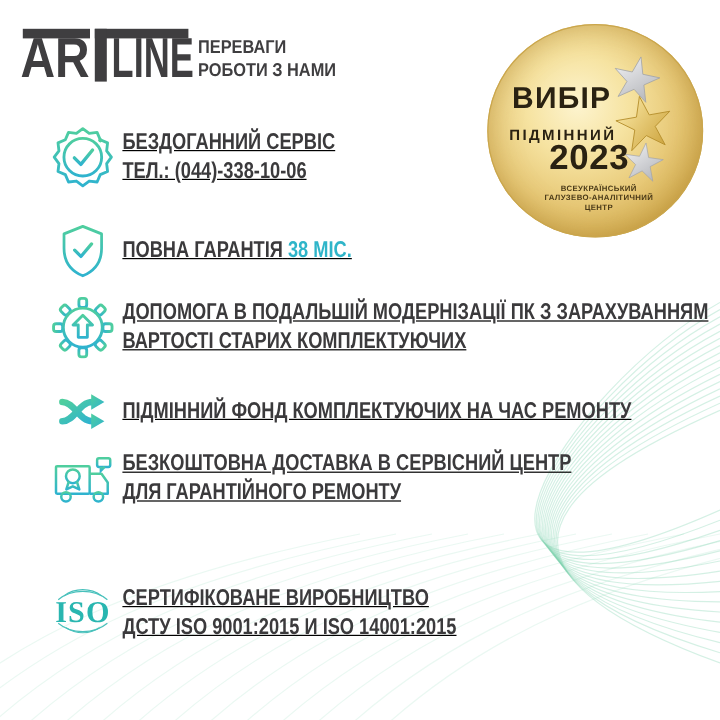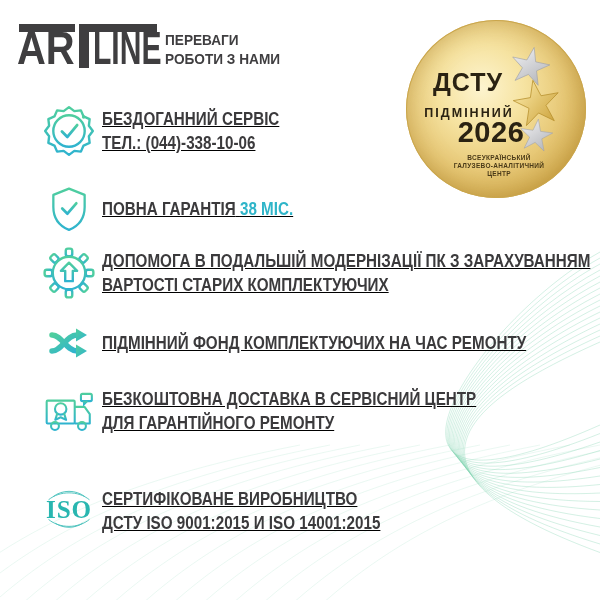--- a/index.html
+++ b/index.html
@@ -101,23 +101,23 @@
         </linearGradient>
         <linearGradient id="goldst" x1="0" y1="0" x2="1" y2="1">
           <stop offset="0" stop-color="#ffefae"></stop>
             <stop offset="1" stop-color="#c99e35"></stop>
         </linearGradient>
       </defs>
       <path d="M0,-1 L0.225,-0.31 L0.95,-0.31 L0.36,0.12 L0.59,0.81 L0,0.38 L-0.59,0.81 L-0.36,0.12 L-0.95,-0.31 L-0.225,-0.31 Z" transform="translate(124,47) scale(20) rotate(12)" fill="url(#silv)" stroke="#9fa1a6" stroke-width="0.03"></path>
       <path d="M0,-1 L0.225,-0.31 L0.95,-0.31 L0.36,0.12 L0.59,0.81 L0,0.38 L-0.59,0.81 L-0.36,0.12 L-0.95,-0.31 L-0.225,-0.31 Z" transform="translate(131,84) scale(24) rotate(-10)" fill="url(#goldst)" stroke="#b68f2c" stroke-width="0.03"></path>
       <path d="M0,-1 L0.225,-0.31 L0.95,-0.31 L0.36,0.12 L0.59,0.81 L0,0.38 L-0.59,0.81 L-0.36,0.12 L-0.95,-0.31 L-0.225,-0.31 Z" transform="translate(130,116) scale(17) rotate(8)" fill="url(#silv)" stroke="#9fa1a6" stroke-width="0.03"></path>
     </svg>
-    <div class="m-txt m-title">ДСТУ</div>
+    <div class="m-txt m-title">ВИБІР</div>
     <div class="m-txt m-sub">ПІДМІННИЙ</div>
-    <div class="m-txt m-year">2026</div>
+    <div class="m-txt m-year">2023</div>
     <div class="m-txt m-org">
       <div>ВСЕУКРАЇНСЬКИЙ</div>
       <div>ГАЛУЗЕВО-АНАЛІТИЧНИЙ</div>
       <div>ЦЕНТР</div>
     </div>
   </div>
 
   <div class="row" style="top:104px">
     <div class="icon-box">
       <svg width="52" height="52" viewBox="0 0 48 48" fill="none">
@@ -199,21 +199,21 @@
         <path d="M7 32 C17 32 21 16 32 16" stroke="url(#g4)" stroke-width="5.5" stroke-linecap="round"></path>
         <polygon points="31,9.5 42,16 31,22.5" fill="url(#g4)"></polygon>
         <polygon points="31,25.5 42,32 31,38.5" fill="url(#g4)"></polygon>
       </svg>
     </div>
     <div class="txt">
       <div>ПІДМІННИЙ ФОНД КОМПЛЕКТУЮЧИХ НА ЧАС РЕМОНТУ</div>
     </div>
   </div>
 
-  <div class="row" style="top:384px">
+  <div class="row" style="top:372px">
     <div class="icon-box">
       <svg width="54" height="50" viewBox="0 0 52 48" fill="none">
         <defs>
             <linearGradient id="g5" x1="0" y1="0" x2="0" y2="1">
           <stop offset="0" stop-color="#4fce9e"></stop>
               <stop offset="1" stop-color="#2fb3cf"></stop>
             </linearGradient>
           </defs>
         <g stroke="url(#g5)" stroke-width="2">
           <rect x="4.5" y="14" width="27" height="22" rx="1"></rect>

